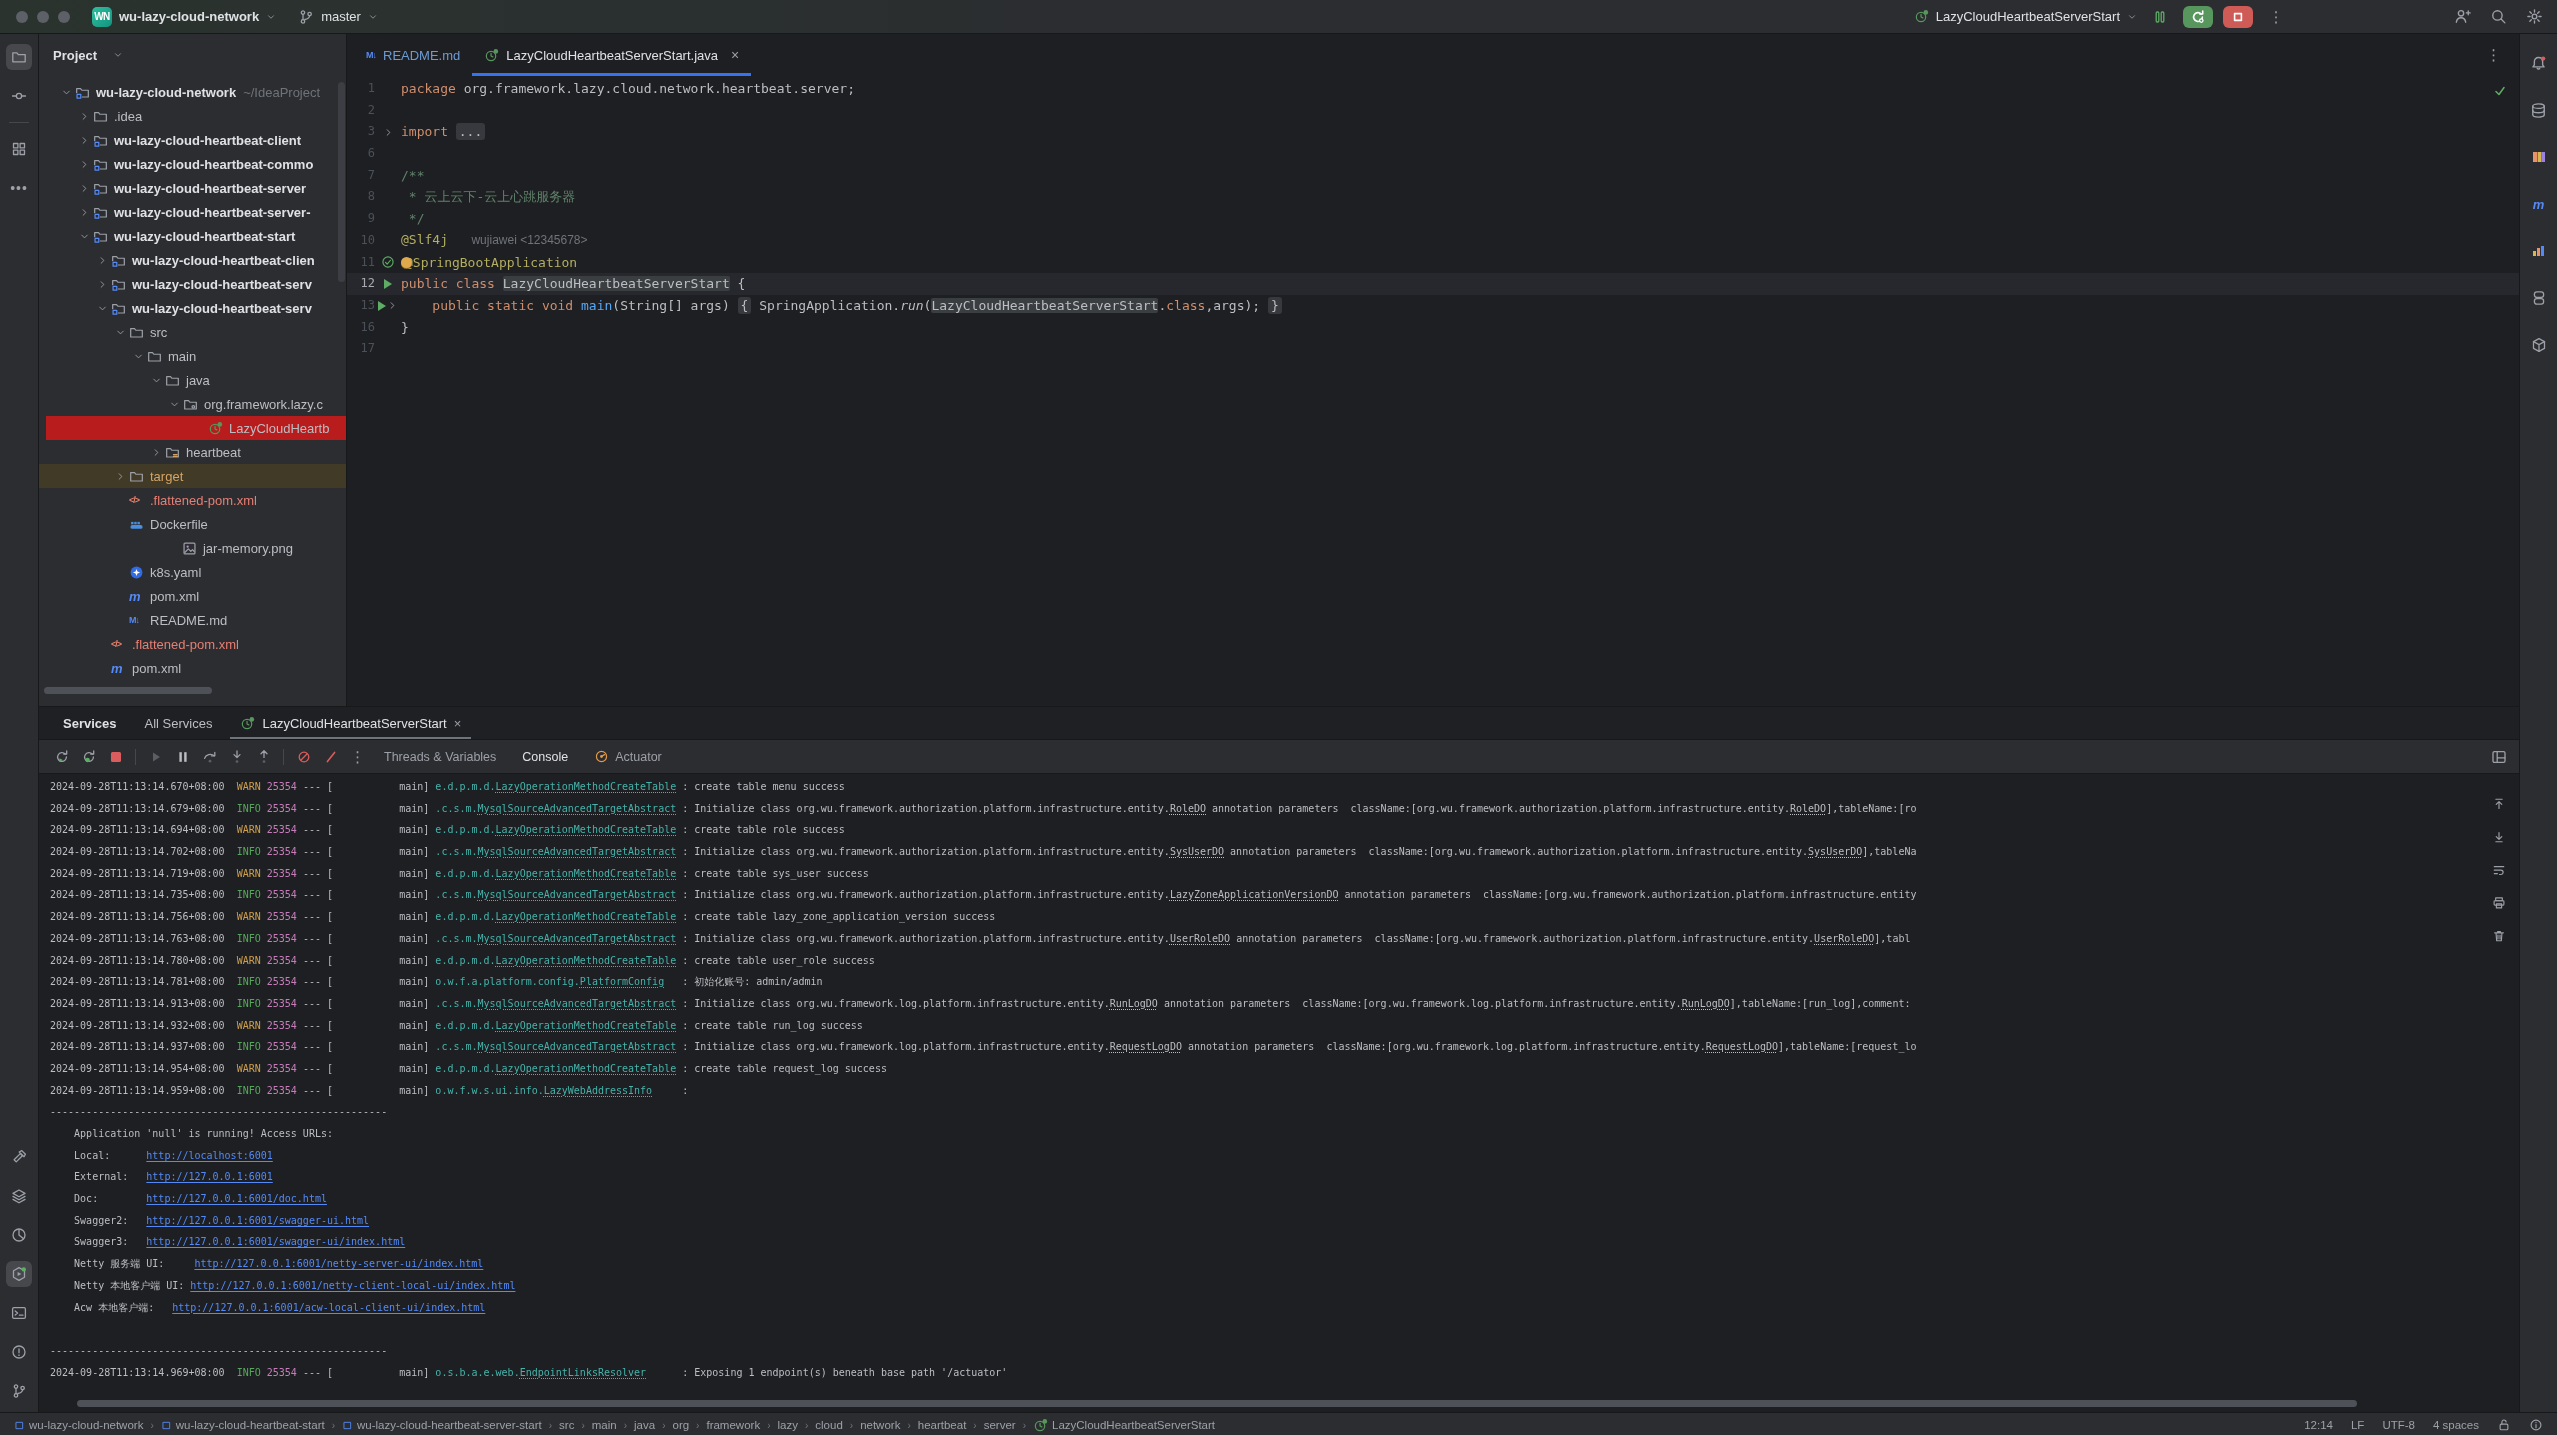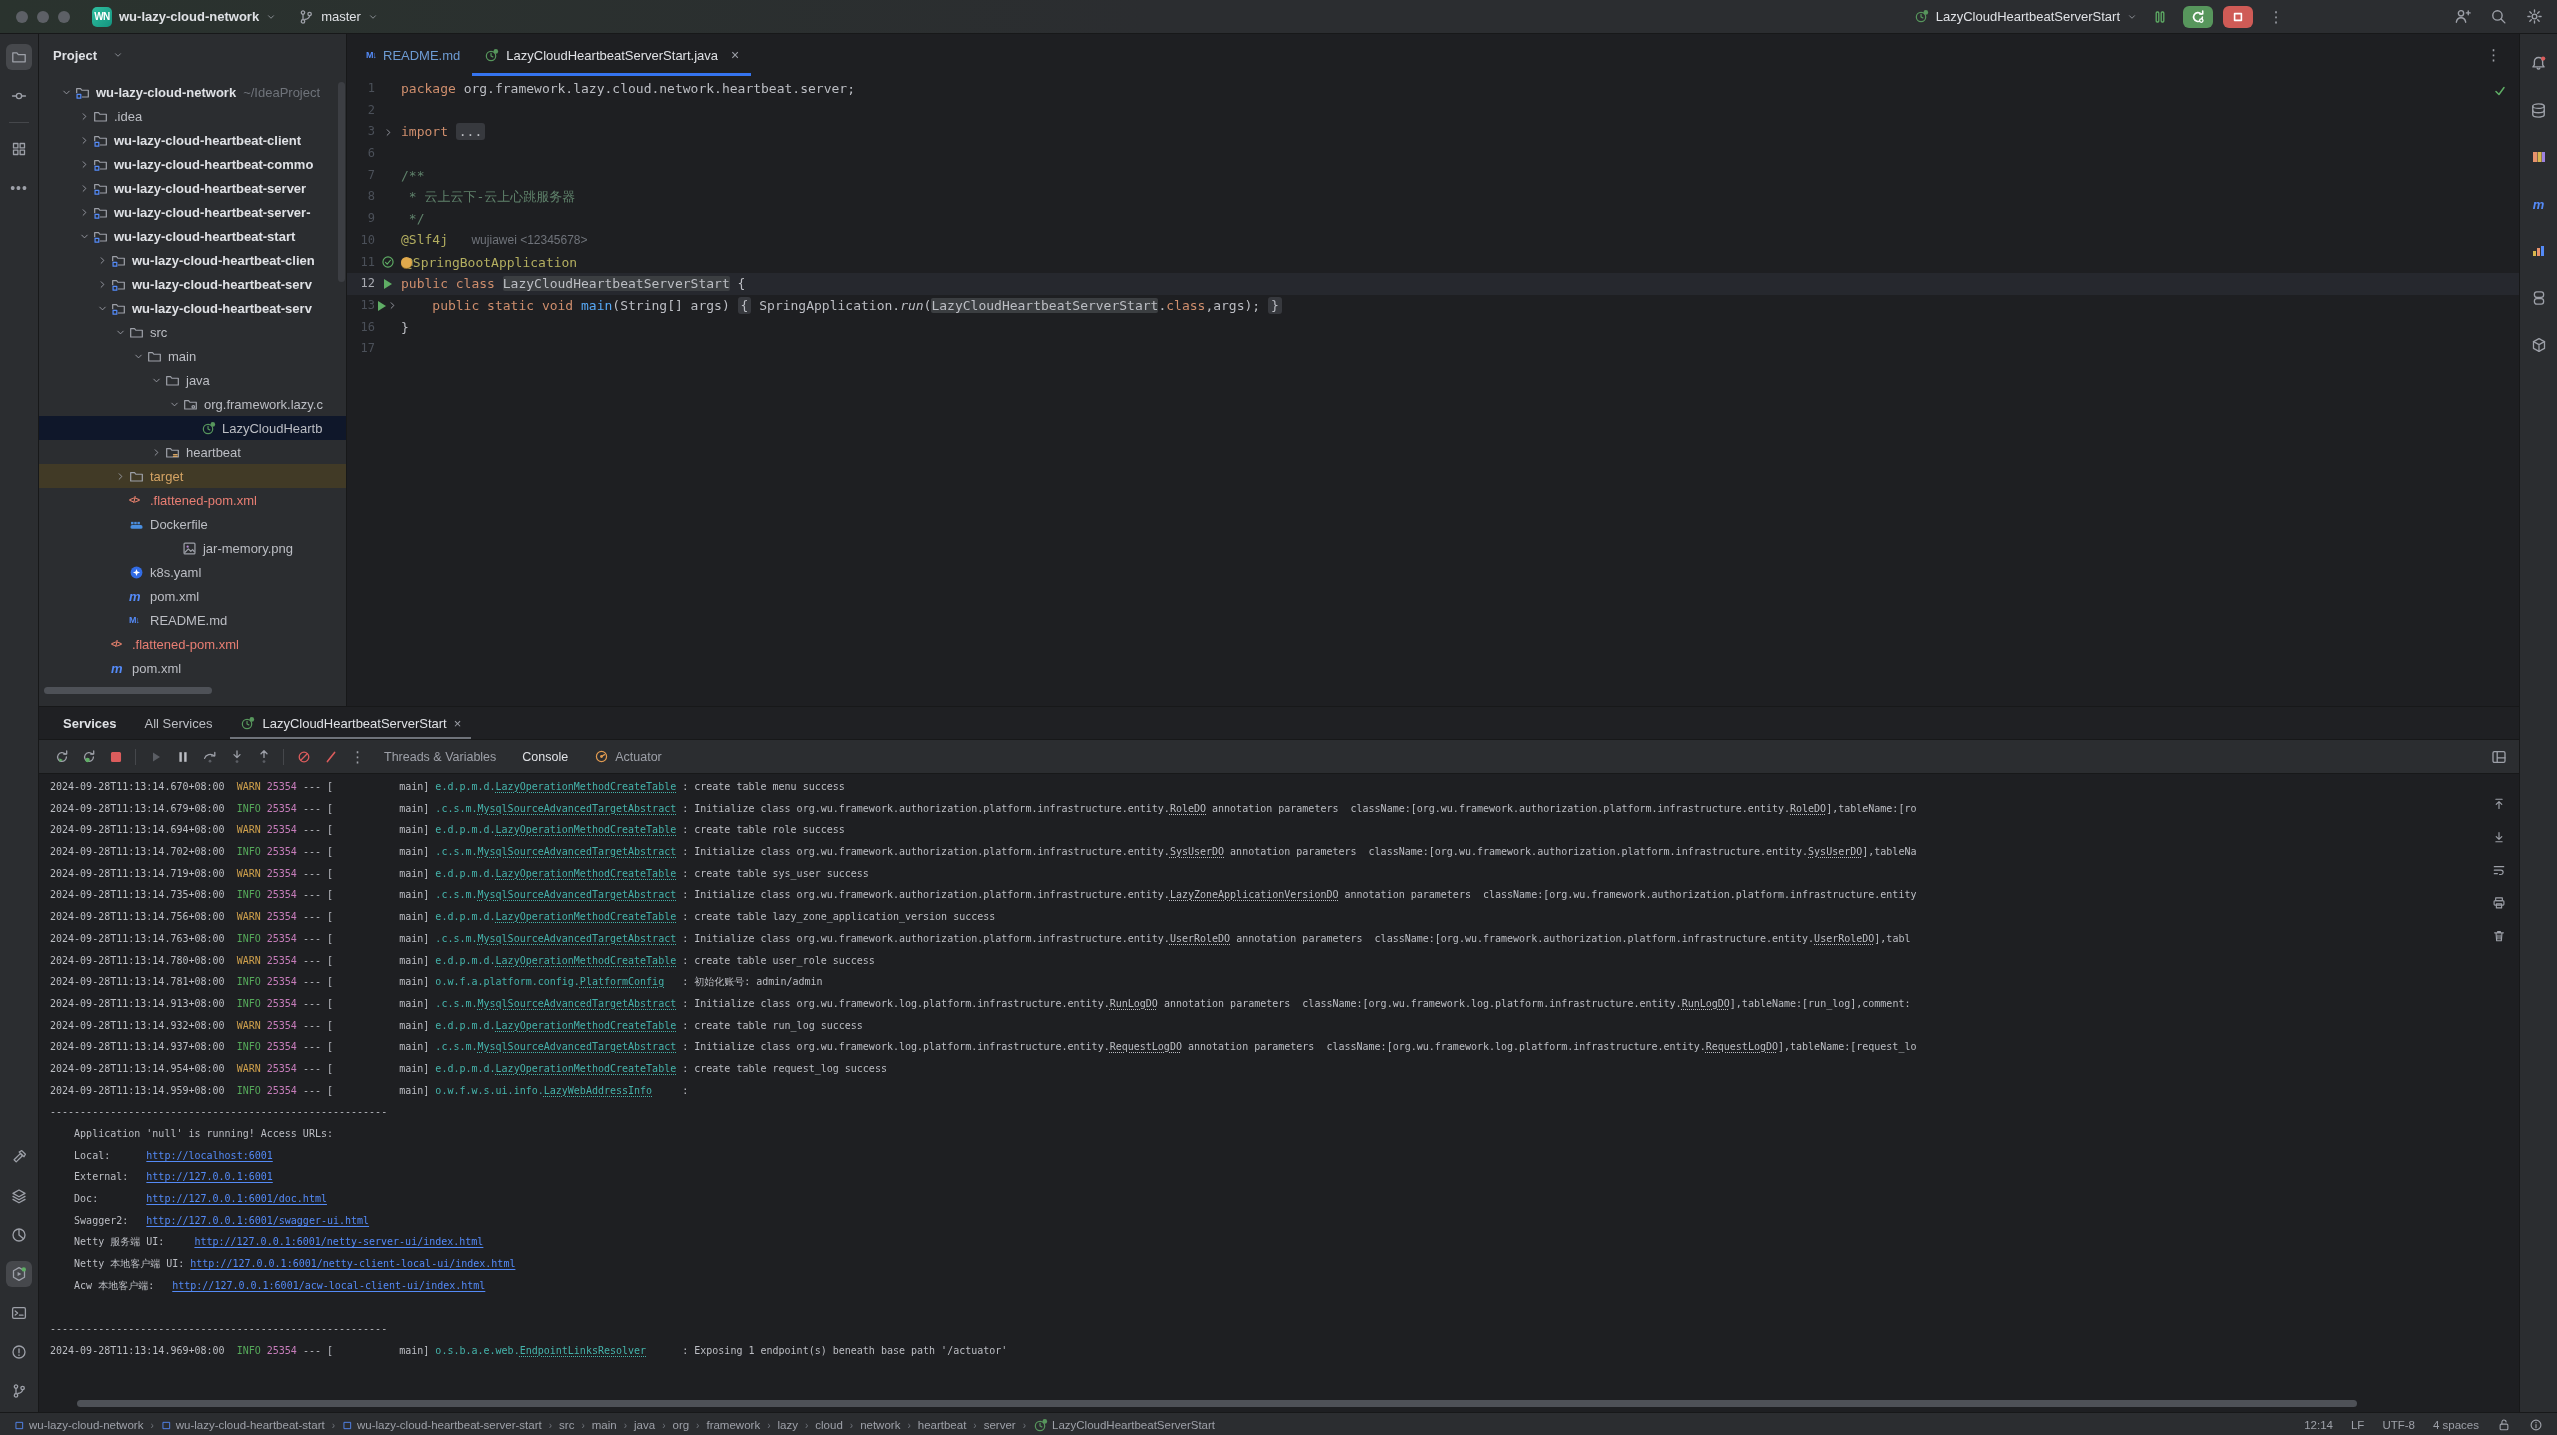--- a/index.html
+++ b/index.html
@@ -36,21 +36,21 @@
   
   .project-panel{width:307px;background:#2b2d30;border-right:1px solid #171819;display:flex;flex-direction:column;position:relative;flex:none;}
   .panel-header{height:42px;display:flex;align-items:center;gap:16px;padding:0 14px;font-size:13px;font-weight:700;color:#dfe1e5;}
   .tree{flex:1;overflow:hidden;font-size:13px;padding-top:4px;}
   .trow{height:24px;display:flex;align-items:center;white-space:nowrap;overflow:hidden;}
   .trow .chev{width:17px;flex:none;display:flex;justify-content:center;}
   .trow .ticon{width:21px;flex:none;display:flex;justify-content:flex-start;}
   .trow .tl{color:#bcbec4;}
   .trow .tl.b{font-weight:700;color:#dfe1e5;}
   .trow .suffix{color:#6f737a;margin-left:7px;font-weight:400;}
-  .trow.sel{background:#0f172a;}
+  .trow.sel{background:#b91c1c;margin-left:7px;}
   .trow.exc{background:#413a26;}
   .trow.exc .tl{color:#d5a464;}
   .trow .tl.red{color:#e87e73;}
   .mavenm{color:#548af7;font-style:italic;font-weight:700;font-size:13px;}
   .mdic{color:#548af7;font-weight:700;font-size:9px;letter-spacing:-1px;}
   .xmlic{color:#e8826e;font-size:9px;font-weight:700;letter-spacing:-1px;}
   .tree-hscroll{position:absolute;bottom:12px;left:5px;width:168px;height:7px;border-radius:4px;background:#4e5157;}
   .tree-vscroll{position:absolute;top:48px;right:1px;width:7px;height:200px;border-radius:4px;background:#3c3e43;}
 
   
@@ -1011,20 +1011,21 @@
             <div class="clog"><span class="w">2024-09-28T11:13:14.932+08:00</span><span class="warn">  WARN</span><span class="w"> </span><span class="pid">25354</span><span class="w"> --- [           main] </span><span class="cy">e.d.p.m.d.</span><span class="cyu">LazyOperationMethodCreateTable</span><span class="w"> : </span><span class="w">create table run_log success</span></div>
             <div class="clog"><span class="w">2024-09-28T11:13:14.937+08:00</span><span class="info">  INFO</span><span class="w"> </span><span class="pid">25354</span><span class="w"> --- [           main] </span><span class="cy">.c.s.m.</span><span class="cyu">MysqlSourceAdvancedTargetAbstract</span><span class="w"> : </span><span class="w">Initialize class org.wu.framework.log.platform.infrastructure.entity.</span><span class="tu">RequestLogDO</span><span class="w"> annotation parameters  className:[org.wu.framework.log.platform.infrastructure.entity.</span><span class="tu">RequestLogDO</span><span class="w">],tableName:[request_lo</span></div>
             <div class="clog"><span class="w">2024-09-28T11:13:14.954+08:00</span><span class="warn">  WARN</span><span class="w"> </span><span class="pid">25354</span><span class="w"> --- [           main] </span><span class="cy">e.d.p.m.d.</span><span class="cyu">LazyOperationMethodCreateTable</span><span class="w"> : </span><span class="w">create table request_log success</span></div>
             <div class="clog"><span class="w">2024-09-28T11:13:14.959+08:00</span><span class="info">  INFO</span><span class="w"> </span><span class="pid">25354</span><span class="w"> --- [           main] </span><span class="cy">o.w.f.w.s.ui.info.</span><span class="cyu">LazyWebAddressInfo</span><span class="w">     : </span></div>
             <div class="clog"><span class="w">--------------------------------------------------------</span></div>
             <div class="clog"><span class="w">    Application 'null' is running! Access URLs:</span></div>
             <div class="clog"><span class="w">    Local:      </span><span class="link">http://localhost:6001</span></div>
             <div class="clog"><span class="w">    External:   </span><span class="link">http://127.0.0.1:6001</span></div>
             <div class="clog"><span class="w">    Doc:        </span><span class="link">http://127.0.0.1:6001/doc.html</span></div>
             <div class="clog"><span class="w">    Swagger2:   </span><span class="link">http://127.0.0.1:6001/swagger-ui.html</span></div>
+            <div class="clog"><span class="w">    Swagger3:   </span><span class="link">http://127.0.0.1:6001/swagger-ui/index.html</span></div>
             <div class="clog"><span class="w">    Netty 服务端 UI:     </span><span class="link">http://127.0.0.1:6001/netty-server-ui/index.html</span></div>
             <div class="clog"><span class="w">    Netty 本地客户端 UI: </span><span class="link">http://127.0.0.1:6001/netty-client-local-ui/index.html</span></div>
             <div class="clog"><span class="w">    Acw 本地客户端:   </span><span class="link">http://127.0.0.1:6001/acw-local-client-ui/index.html</span></div>
             <div class="clog"></div>
             <div class="clog"><span class="w">--------------------------------------------------------</span></div>
             <div class="clog"><span class="w">2024-09-28T11:13:14.969+08:00</span><span class="info">  INFO</span><span class="w"> </span><span class="pid">25354</span><span class="w"> --- [           main] </span><span class="cy">o.s.b.a.e.web.</span><span class="cyu">EndpointLinksResolver</span><span class="w">      : </span><span class="w">Exposing 1 endpoint(s) beneath base path '/actuator'</span></div>
             <div class="console-side" id="consoleside">
               <span class="tbi">
                 <span class="ic">
                   <svg viewBox="0 0 16 16" width="14" height="14" fill="none" stroke="#9da0a8" stroke-width="1.3">

